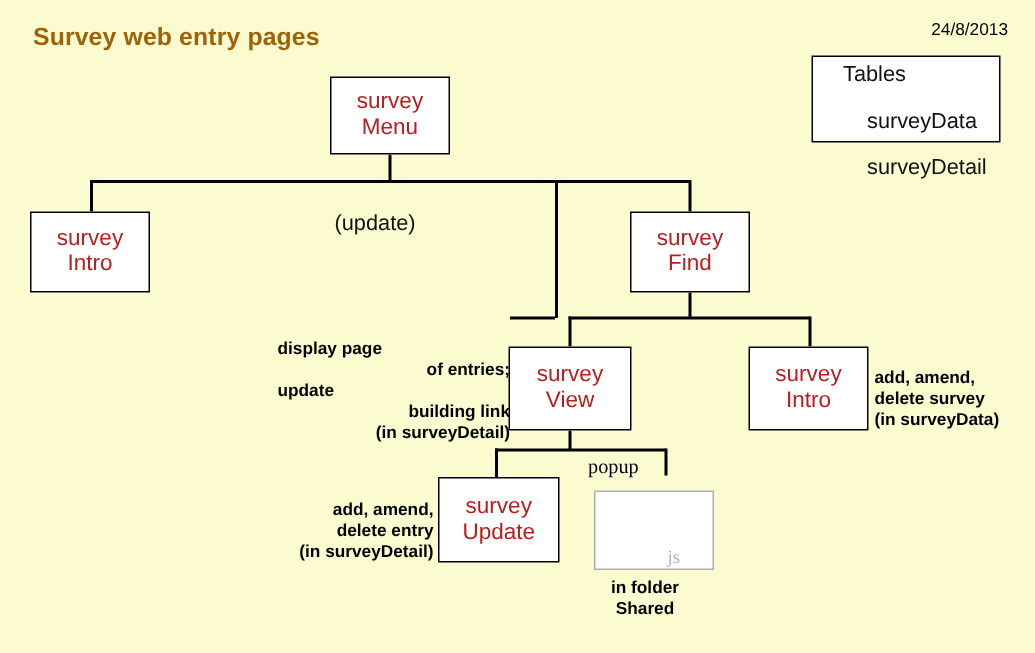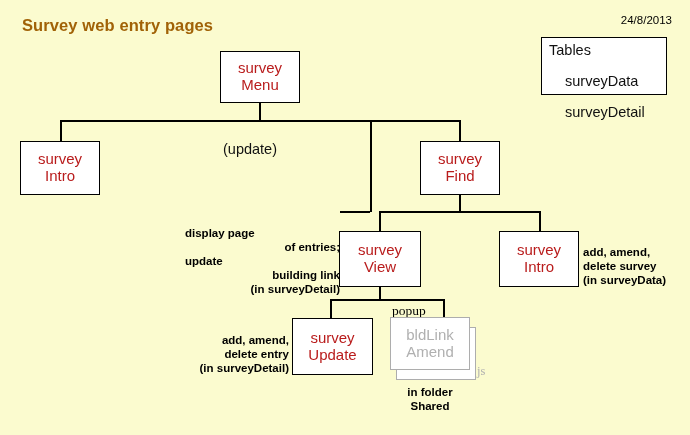--- a/index.html
+++ b/index.html
@@ -57,21 +57,21 @@
 
   
   .tables-box {
     position: absolute;
     background: #ffffff;
     border: 1.6px solid #000;
     box-sizing: border-box;
     font-size: 14.5px;
     line-height: 1.16;
     color: #111;
-    padding: 4px 6px 3px 7px;
+    padding: 4px 6px 3px 20px;
     text-align: left;
   }
   .tables-box .t-head { display: block; white-space: nowrap; }
   .tables-box .t-item { display: block; white-space: nowrap; padding-left: 16px; margin-top: 14px; }
 
   
   .popup-label {
     position: absolute;
     font-family: "Liberation Serif", serif;
     font-size: 13.5px;
@@ -197,26 +197,22 @@
   </div>
 
   <div class="box" style="left:292px; top:318px; width:81px; height:57px;">
     <span class="l1">survey</span>
     <span class="l2">Update</span>
   </div>
 
   <div class="popup-label" style="left:392px; top:303px;">popup</div>
 
   <div class="grey-box-back" style="left:396px; top:327px; width:80px; height:53px;"></div>
-  <div class="js-label" style="left:477px; top:364px;">js</div>
-
-  <div class="grey-box-front" style="left:390px; top:317px; width:80px; height:53px;">
-    <span class="l1">bldLink</span>
-    <span class="l2">Amend</span>
-  </div>
+  <div class="js-label" style="left:445px; top:364px;">js</div>
+
 
   <div class="note center" style="left:388px; top:385px; width:84px;">
     <span>in folder</span>
     <span>Shared</span>
   </div>
 
   <div class="note right" style="left:185px; top:226px; width:155px;">
     <span style="text-align:left;">display page</span>
     <span>of entries;</span>
     <span style="text-align:left;">update</span>

